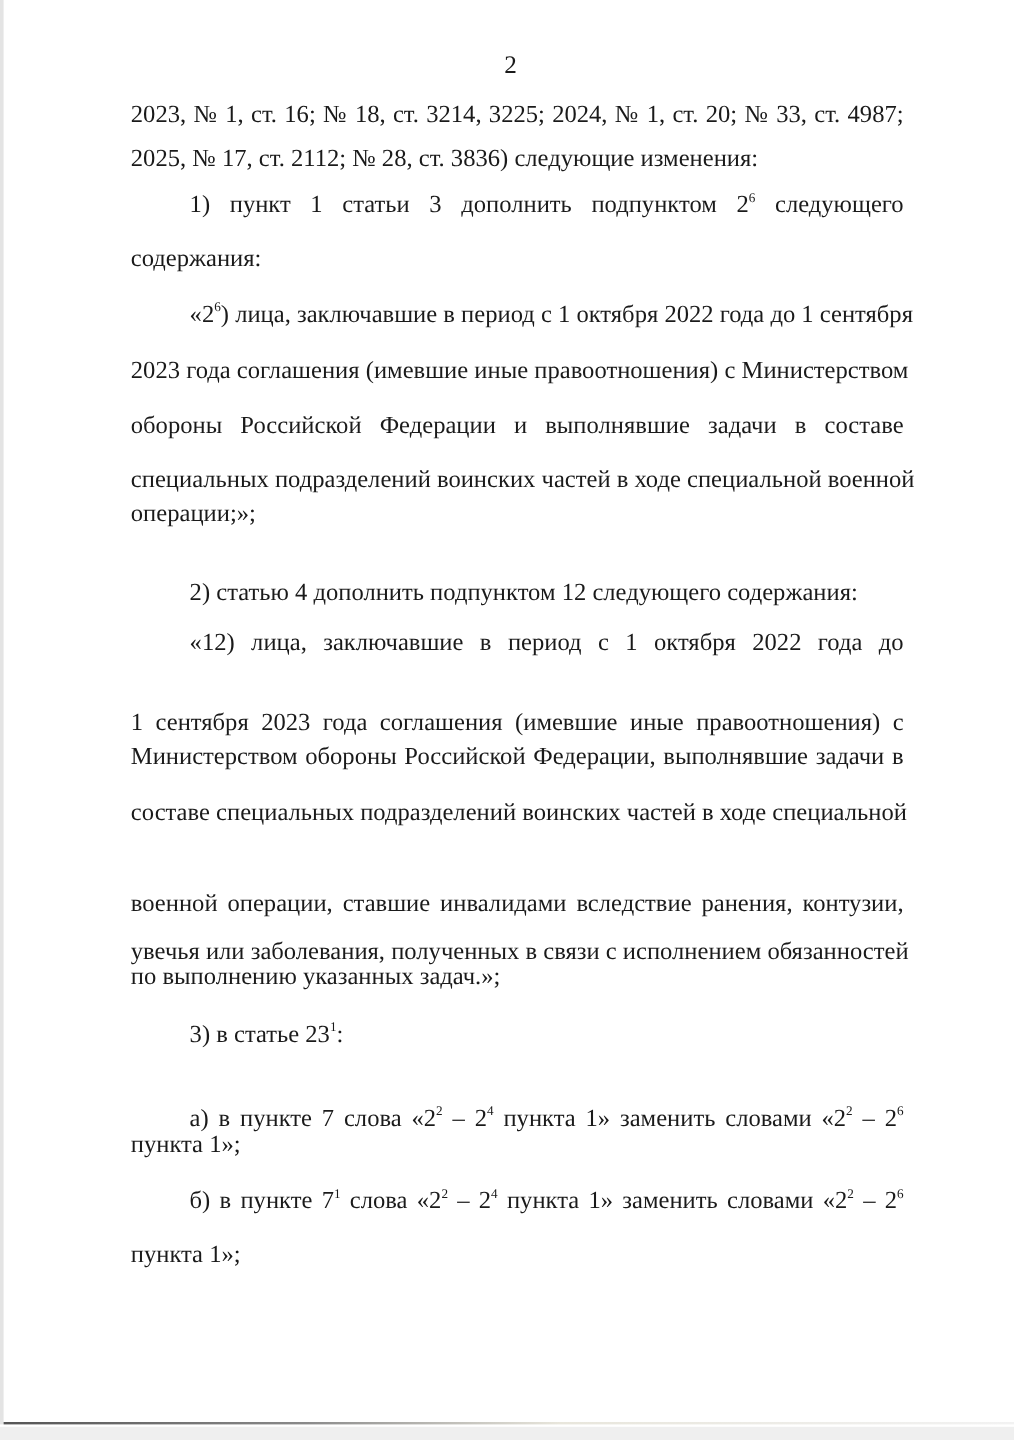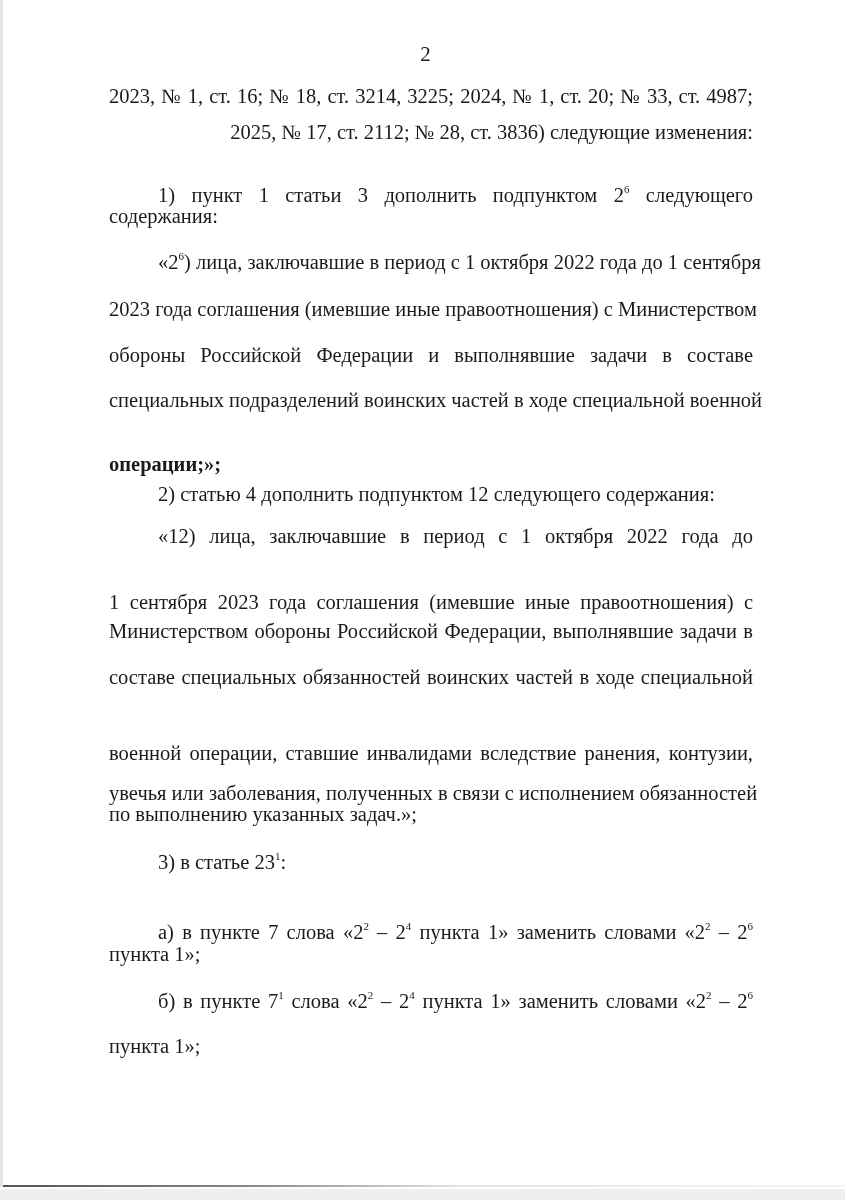--- a/index.html
+++ b/index.html
@@ -71,33 +71,33 @@
     top: -9px;
   }
 </style>
 </head>
 <body>
 
 <div class="page">
   <div class="page-number">2</div>
   <div id="body-lines">
       <div class="line justify" style="top: 84px;"><span>2023, № 1, ст. 16; № 18, ст. 3214, 3225; 2024, № 1, ст. 20; № 33, ст. 4987;</span></div>
-      <div class="line" style="top: 120px; text-align: right;"><span>2025, № 17, ст. 2112; № 28, ст. 3836) следующие изменения:</span></div>
-      <div class="line indent justify" style="top: 159px; margin-top: 24px;"><span>1) пункт 1 статьи 3 дополнить подпунктом 2</span><sup>6</sup><span> следующего</span></div>
+      <div class="line" style="top: 120px;"><span>2025, № 17, ст. 2112; № 28, ст. 3836) следующие изменения:</span></div>
+      <div class="line indent justify" style="top: 159px;"><span>1) пункт 1 статьи 3 дополнить подпунктом 2</span><sup>6</sup><span> следующего</span></div>
       <div class="line" style="top: 204px;"><span>содержания:</span></div>
       <div class="line indent justify" style="top: 250px;"><span>«2</span><sup>6</sup><span>) лица, заключавшие в период с 1 октября 2022 года до 1 сентября</span></div>
       <div class="line justify" style="top: 297px;"><span>2023 года соглашения (имевшие иные правоотношения) с Министерством</span></div>
       <div class="line justify" style="top: 343px;"><span>обороны Российской Федерации и выполнявшие задачи в составе</span></div>
       <div class="line justify" style="top: 388px;"><span>специальных подразделений воинских частей в ходе специальной военной</span></div>
-      <div class="line" style="top: 452px; font-weight: bold;"><span>операции;»;</span></div>
+      <div class="line" style="top: 416px;"><span>операции;»;</span></div>
       <div class="line indent" style="top: 482px;"><span>2) статью 4 дополнить подпунктом 12 следующего содержания:</span></div>
       <div class="line indent justify" style="top: 524px;"><span>«12) лица, заключавшие в период с 1 октября 2022 года до</span></div>
       <div class="line justify" style="top: 574px; margin-top: 16px;"><span>1 сентября 2023 года соглашения (имевшие иные правоотношения) с</span></div>
       <div class="line justify" style="top: 619px;"><span>Министерством обороны Российской Федерации, выполнявшие задачи в</span></div>
-      <div class="line justify" style="top: 665px;"><span>составе специальных обязанностей воинских частей в ходе специальной</span></div>
+      <div class="line justify" style="top: 665px;"><span>составе специальных подразделений воинских частей в ходе специальной</span></div>
       <div class="line justify" style="top: 711px; margin-top: 30px;"><span>военной операции, ставшие инвалидами вследствие ранения, контузии,</span></div>
       <div class="line justify" style="top: 757px; margin-top: 24px;"><span>увечья или заболевания, полученных в связи с исполнением обязанностей</span></div>
       <div class="line" style="top: 802px;"><span>по выполнению указанных задач.»;</span></div>
       <div class="line indent" style="top: 850px;"><span>3) в статье 23</span><sup>1</sup><span>:</span></div>
       <div class="line indent justify" style="top: 896px; margin-top: 24px;"><span>а) в пункте 7 слова «2</span><sup>2</sup><span> – 2</span><sup>4</sup><span> пункта 1» заменить словами «2</span><sup>2</sup><span> – 2</span><sup>6</sup></div>
       <div class="line" style="top: 942px;"><span>пункта 1»;</span></div>
       <div class="line indent justify" style="top: 989px;"><span>б) в пункте 7</span><sup>1</sup><span> слова «2</span><sup>2</sup><span> – 2</span><sup>4</sup><span> пункта 1» заменить словами «2</span><sup>2</sup><span> – 2</span><sup>6</sup></div>
       <div class="line" style="top: 1034px;"><span>пункта 1»;</span></div>
     </div>
 </div>

